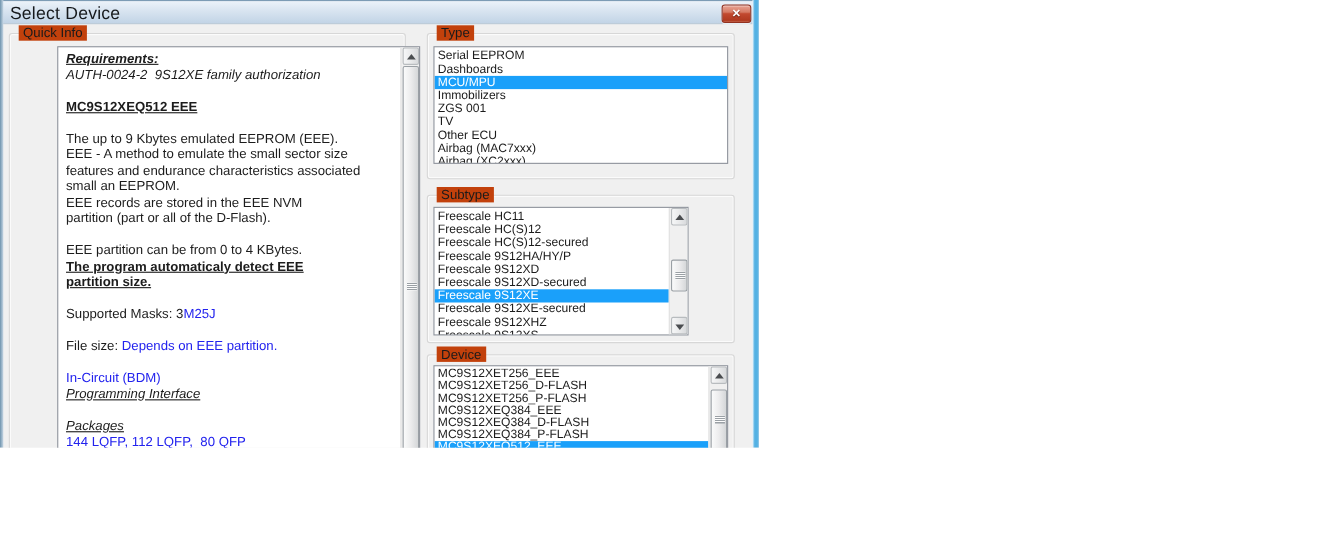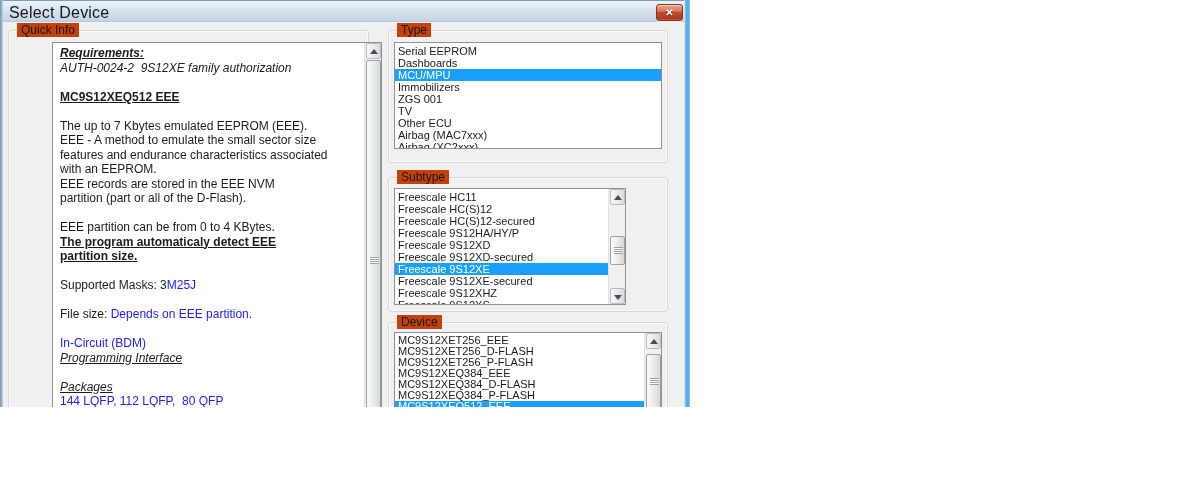--- a/index.html
+++ b/index.html
@@ -101,24 +101,24 @@
     <div class="group g-quick">
       <span class="group-label">Quick Info</span>
     </div>
     <div class="quick-panel">
       <div class="quick-text">
           <div class="qline"><span class="b i u">Requirements:</span></div>
           <div class="qline"><span class="i">AUTH-0024-2  9S12XE family authorization</span></div>
           <div class="qline">&nbsp;</div>
           <div class="qline"><span class="b u">MC9S12XEQ512 EEE</span></div>
           <div class="qline">&nbsp;</div>
-          <div class="qline"><span>The up to 7 Kbytes emulated EEPROM (EEE).</span></div>
+          <div class="qline"><span>The up to 9 Kbytes emulated EEPROM (EEE).</span></div>
           <div class="qline"><span>EEE - A method to emulate the small sector size</span></div>
           <div class="qline"><span>features and endurance characteristics associated</span></div>
-          <div class="qline"><span>with an EEPROM.</span></div>
+          <div class="qline"><span>small an EEPROM.</span></div>
           <div class="qline"><span>EEE records are stored in the EEE NVM</span></div>
           <div class="qline"><span>partition (part or all of the D-Flash).</span></div>
           <div class="qline">&nbsp;</div>
           <div class="qline"><span>EEE partition can be from 0 to 4 KBytes.</span></div>
           <div class="qline"><span class="b u">The program automaticaly detect EEE</span></div>
           <div class="qline"><span class="b u">partition size.</span></div>
           <div class="qline">&nbsp;</div>
           <div class="qline"><span>Supported Masks: 3</span><span class="blue">M25J</span></div>
           <div class="qline">&nbsp;</div>
           <div class="qline"><span>File size: </span><span class="blue">Depends on EEE partition.</span></div>

